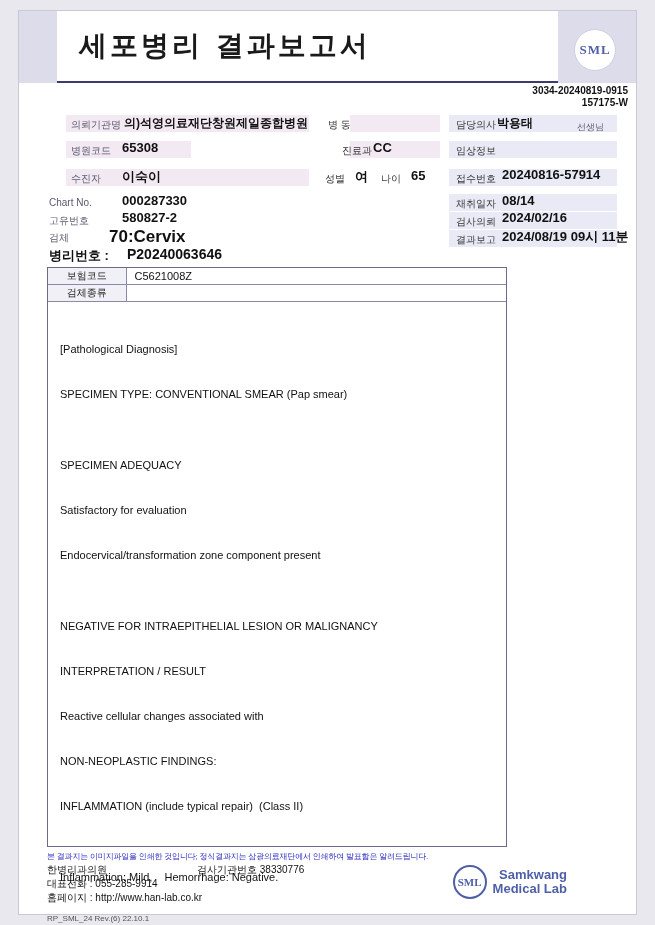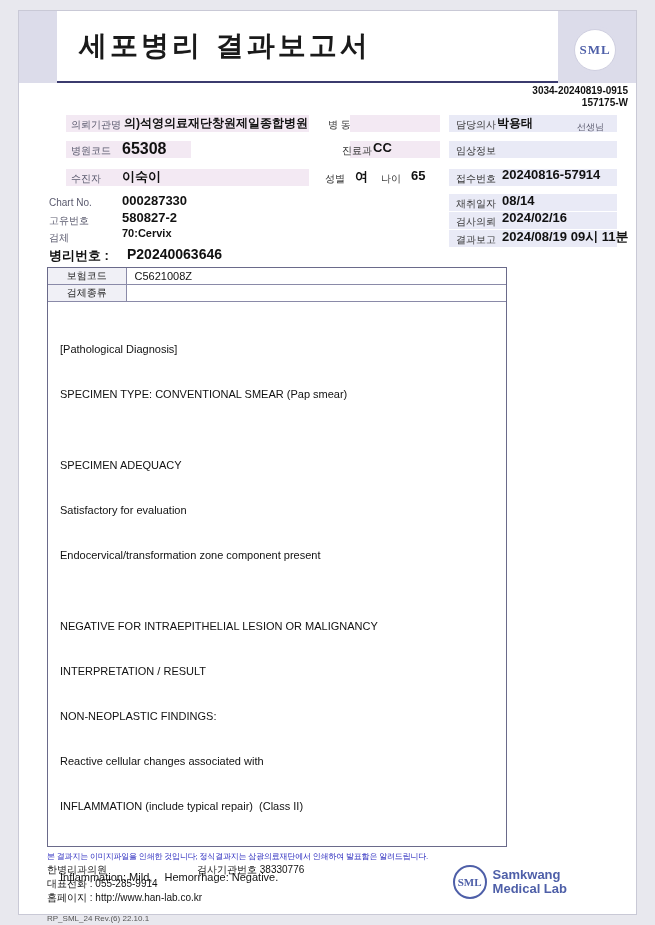--- a/index.html
+++ b/index.html
@@ -147,20 +147,21 @@
   .footer .logo .mark {
     width:34px;height:34px;border-radius:50%;
     background:#fff;border:2px solid #4e5fa8;
     display:flex;align-items:center;justify-content:center;
     font-size:11px;font-weight:bold;color:#4e5fa8;
     font-family:"Liberation Serif", serif;
   }
   .footer .logo .txt {
     font-size:13px;font-weight:bold;color:#4e5fa8;line-height:14px;
     font-family:"Liberation Sans", sans-serif;
+    text-align:right;
   }
   .revline {
     position:absolute; left:28px; top:903px;
     font-size:8px; color:#555;
   }
 </style>
 </head>
 <body>
 
 <div class="page">
@@ -188,21 +189,21 @@
     <div class="lbl k" style="left:309px; top:19px;">병 동</div>
     <div class="val" style="left:336px; top:16px;"></div>
 
     <div class="fill blue" style="left:430px; top:16px; width:168px;"></div>
     <div class="lbl k" style="left:437px; top:19px;">담당의사</div>
     <div class="val" style="left:478px; top:16px;">박용태</div>
     <div class="lbl" style="left:558px; top:22px; font-size:9px;">선생님</div>
 
     <div class="fill" style="left:47px; top:42px; width:125px;"></div>
     <div class="lbl" style="left:52px; top:45px;">병원코드</div>
-    <div class="val" style="left:103px; top:41px; font-size:16px;">65308</div>
+    <div class="val" style="left:103px; top:41px; font-size:13px;">65308</div>
 
     <div class="fill" style="left:331px; top:42px; width:90px;"></div>
     <div class="lbl k" style="left:323px; top:45px;">진료과</div>
     <div class="val" style="left:354px; top:41px; font-size:13px;">CC</div>
 
     <div class="fill blue" style="left:430px; top:42px; width:168px;"></div>
     <div class="lbl k" style="left:437px; top:45px;">임상정보</div>
     <div class="val" style="left:490px; top:42px;"></div>
 
     <div class="fill" style="left:47px; top:70px; width:243px;"></div>
@@ -218,21 +219,21 @@
     <div class="lbl k" style="left:437px; top:73px;">접수번호</div>
     <div class="val" style="left:483px; top:68px; font-size:13px;">20240816-57914</div>
 
     <div class="lbl" style="left:30px; top:98px;">Chart No.</div>
     <div class="val" style="left:103px; top:94px; font-size:13px;">000287330</div>
 
     <div class="lbl" style="left:30px; top:115px;">고유번호</div>
     <div class="val" style="left:103px; top:111px; font-size:13px;">580827-2</div>
 
     <div class="lbl" style="left:30px; top:132px;">검체</div>
-    <div class="val" style="left:103px; top:128px; font-size:11px;">70:Cervix</div>
+    <div class="val" style="left:90px; top:128px; font-size:17px;">70:Cervix</div>
 
     <div class="val" style="left:30px; top:148px; font-size:13px;">병리번호 :</div>
     <div class="val" style="left:108px; top:147px; font-size:14px;">P20240063646</div>
 
     <div class="fill blue" style="left:430px; top:95px; width:168px;"></div>
     <div class="lbl k" style="left:437px; top:98px;">채취일자</div>
     <div class="val" style="left:483px; top:94px; font-size:13px;">08/14</div>
 
     <div class="fill blue" style="left:430px; top:113px; width:168px;"></div>
     <div class="lbl k" style="left:437px; top:116px;">검사의뢰</div>
@@ -260,22 +261,22 @@
     <div class="report-body">
       <div class="tight">[Pathological Diagnosis]</div>
       <div class="blk">SPECIMEN TYPE: CONVENTIONAL SMEAR (Pap smear)</div>
 
       <div class="tight">SPECIMEN ADEQUACY</div>
       <div class="tight">Satisfactory for evaluation</div>
       <div class="blk">Endocervical/transformation zone component present</div>
 
       <div class="tight">NEGATIVE FOR INTRAEPITHELIAL LESION OR MALIGNANCY</div>
       <div class="tight">INTERPRETATION / RESULT</div>
+      <div class="tight">Reactive cellular changes associated with</div>
       <div class="tight">NON-NEOPLASTIC FINDINGS:</div>
-      <div class="tight">Reactive cellular changes associated with</div>
       <div class="blk">INFLAMMATION (include typical repair)  (Class II)</div>
 
       <div class="blk">Inflammation: Mild,    Hemorrhage: Negative.</div>
 
       
 
       
       
       
 

